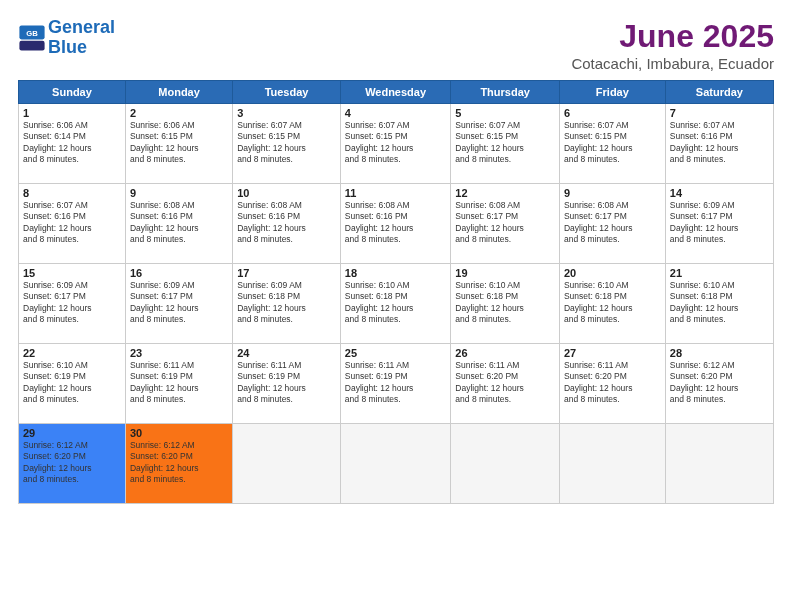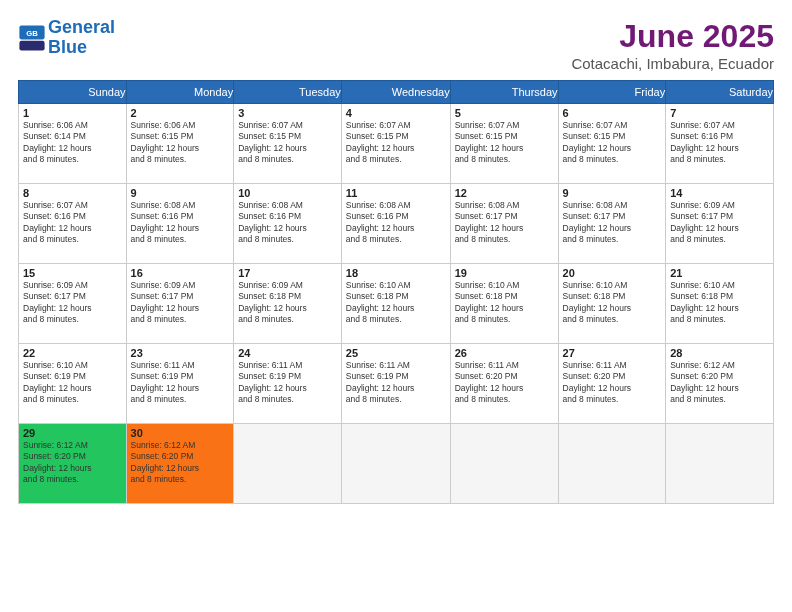--- a/index.html
+++ b/index.html
@@ -53,24 +53,24 @@
       color: #555;
     }
     .calendar {
       width: 100%;
       border-collapse: collapse;
       font-size: 9.5px;
     }
     .calendar thead tr th {
       background: #2a6bb5;
       color: #fff;
-      font-weight: normal;
+      font-weight: bold;
       font-size: 11px;
-      padding: 5px 0;
-      text-align: right;
+      padding: 5px 18px;
+      text-align: center;
       border: 1px solid #1e5a9a;
     }
     .calendar tbody tr td {
       vertical-align: top;
       border: 1px solid #ccc;
       padding: 3px 4px;
       width: 113px;
       height: 80px;
       background: #fff;
     }
@@ -244,21 +244,21 @@
           <td>
             <span class="day-num">27</span>
             <div class="day-info">Sunrise: 6:11 AM<br>Sunset: 6:20 PM<br>Daylight: 12 hours<br>and 8 minutes.</div>
           </td>
           <td>
             <span class="day-num">28</span>
             <div class="day-info">Sunrise: 6:12 AM<br>Sunset: 6:20 PM<br>Daylight: 12 hours<br>and 8 minutes.</div>
           </td>
         </tr>
         <tr>
-          <td style="background: #22c55e;">
+          <td style="background: #3b82f6;">
             <span class="day-num">29</span>
             <div class="day-info">Sunrise: 6:12 AM<br>Sunset: 6:20 PM<br>Daylight: 12 hours<br>and 8 minutes.</div>
           </td>
           <td style="background: #f97316;">
             <span class="day-num">30</span>
             <div class="day-info">Sunrise: 6:12 AM<br>Sunset: 6:20 PM<br>Daylight: 12 hours<br>and 8 minutes.</div>
           </td>
           <td class="empty-cell"></td>
           <td class="empty-cell"></td>
           <td class="empty-cell"></td>

